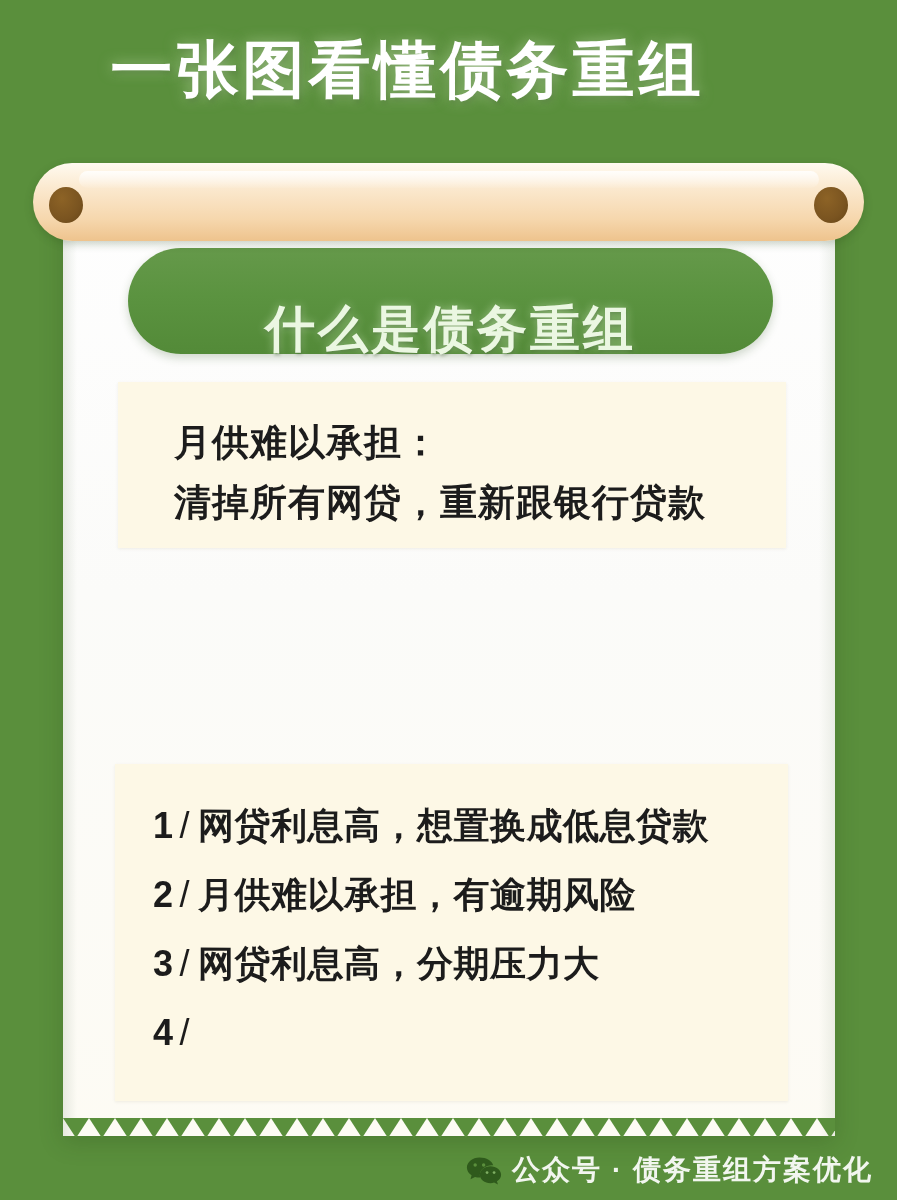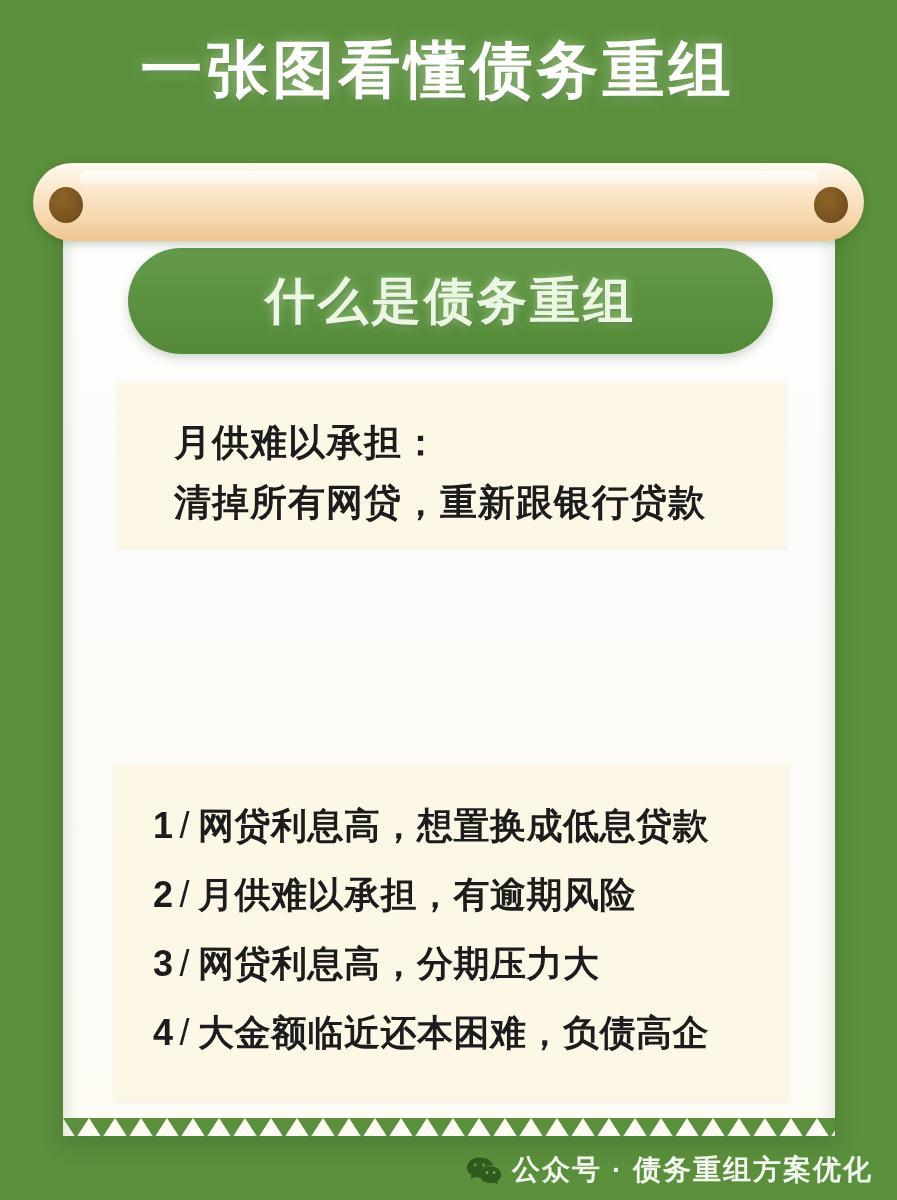--- a/index.html
+++ b/index.html
@@ -23,21 +23,20 @@
     overflow: hidden;
   }
 
   
   .title-bar {
     position: absolute;
     left: 0;
     top: 34px;
     width: 815px;
     text-align: center;
-    margin-left: 30px;
   }
   .title-text {
     display: inline-block;
     font-size: 62px;
     font-weight: bold;
     color: #ffffff;
     letter-spacing: 4px;
     line-height: 1.15;
     text-shadow: 0 0 14px rgba(210,235,190,0.55),
                  2px 3px 5px rgba(40,70,25,0.28);
@@ -138,20 +137,21 @@
     letter-spacing: 3px;
     line-height: 1;
     text-shadow: 0 0 10px rgba(235,255,220,0.45),
                  1px 2px 3px rgba(30,55,20,0.30);
   }
   #pill-what {
     left: 128px;
     top: 248px;
     width: 645px;
     height: 106px;
+    align-items: flex-end;
   }
   #pill-fit {
     left: 193px;
     top: 629px;
     width: 501px;
     height: 104px;
   }
 
   
   .cream-card {
@@ -274,21 +274,20 @@
         <span class="check-txt">月供难以承担，有逾期风险</span>
       </div>
       <div class="check-item">
         <span class="check-num">3</span>
         <span class="check-sep">/</span>
         <span class="check-txt">网贷利息高，分期压力大</span>
       </div>
       <div class="check-item">
         <span class="check-num">4</span>
         <span class="check-sep">/</span>
-        <span class="check-txt">大金额临近还本困难，负债高企</span>
       </div>
     </div>
   </div>
 
   <div class="zig-row" id="zig-row">
       <div class="zig-tooth" style="left: 0px;"></div>
       <div class="zig-tooth" style="left: 26px;"></div>
       <div class="zig-tooth" style="left: 52px;"></div>
       <div class="zig-tooth" style="left: 78px;"></div>
       <div class="zig-tooth" style="left: 104px;"></div>

